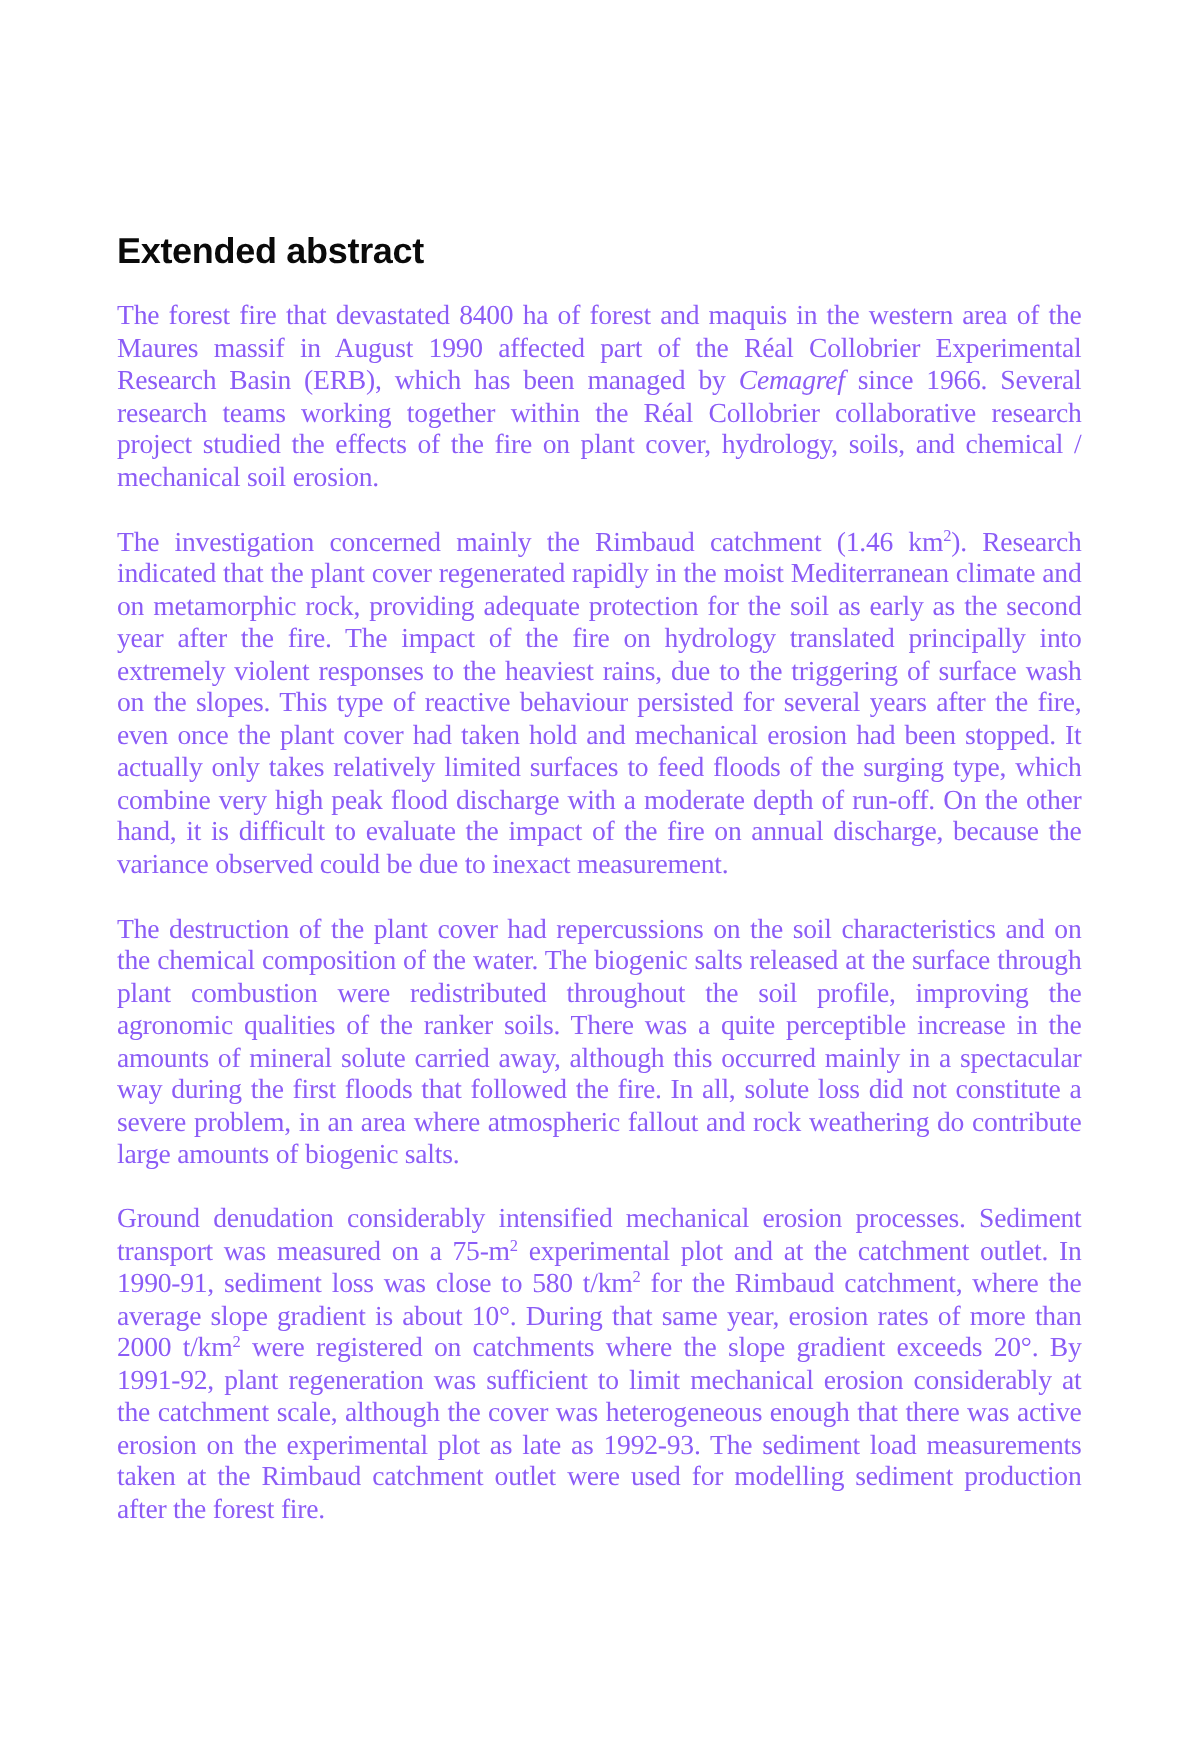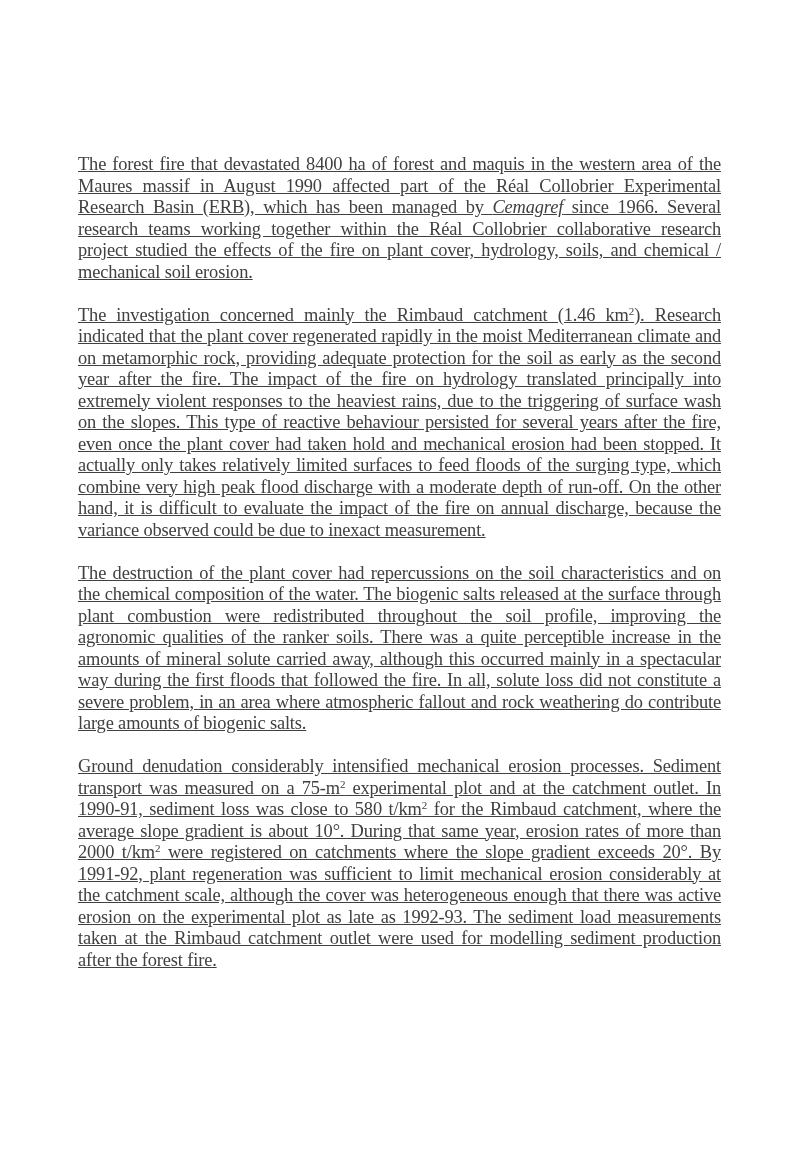--- a/index.html
+++ b/index.html
@@ -29,36 +29,36 @@
       letter-spacing: -0.2px;
       color: #0a0a0a;
     }
     p.para {
       font-family: "Liberation Serif", serif;
       font-size: 18.4px;
       line-height: 21.5px;
       margin: 0 0 21.5px 0;
       text-align: justify;
       text-align-last: left;
-      color: #404040;
+      color: #8b5cf6;
       letter-spacing: -0.15px;
       word-spacing: 0px;
-      text-decoration: underline;
     }
     sup {
       font-size: 11px;
       line-height: 0;
       vertical-align: 0.55em;
     }
     em { font-style: italic; }
   </style>
 </head>
 <body>
 
 <div class="page">
+  <h1 class="title">Extended abstract</h1>
 
   <p class="para">
     <span>The forest fire that devastated 8400 ha of forest and maquis in the western area of the Maures massif in August 1990 affected part of the Réal Collobrier Experimental Research Basin (ERB), which has been managed by </span><em>Cemagref</em><span> since 1966. Several research teams working together within the Réal Collobrier collaborative research project studied the effects of the fire on plant cover, hydrology, soils, and chemical / mechanical soil erosion.</span>
   </p>
 
   <p class="para">
     <span>The investigation concerned mainly the Rimbaud catchment (1.46 km</span><sup>2</sup><span>). Research indicated that the plant cover regenerated rapidly in the moist Mediterranean climate and on metamorphic rock, providing adequate protection for the soil as early as the second year after the fire. The impact of the fire on hydrology translated principally into extremely violent responses to the heaviest rains, due to the triggering of surface wash on the slopes. This type of reactive behaviour persisted for several years after the fire, even once the plant cover had taken hold and mechanical erosion had been stopped. It actually only takes relatively limited surfaces to feed floods of the surging type, which combine very high peak flood discharge with a moderate depth of run-off. On the other hand, it is difficult to evaluate the impact of the fire on annual discharge, because the variance observed could be due to inexact measurement.</span>
   </p>
 
   <p class="para">

